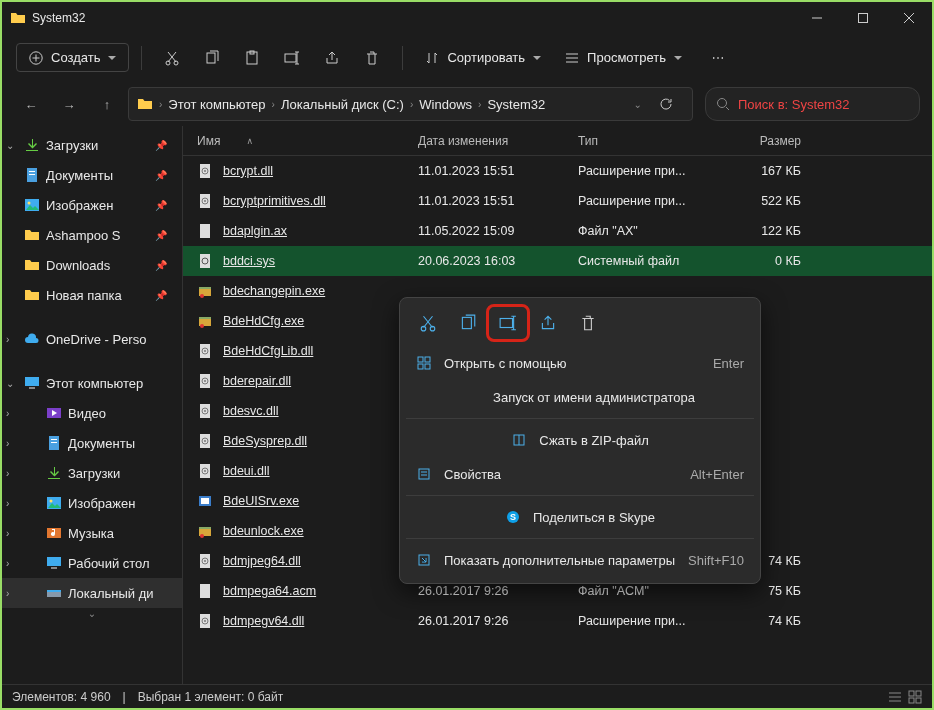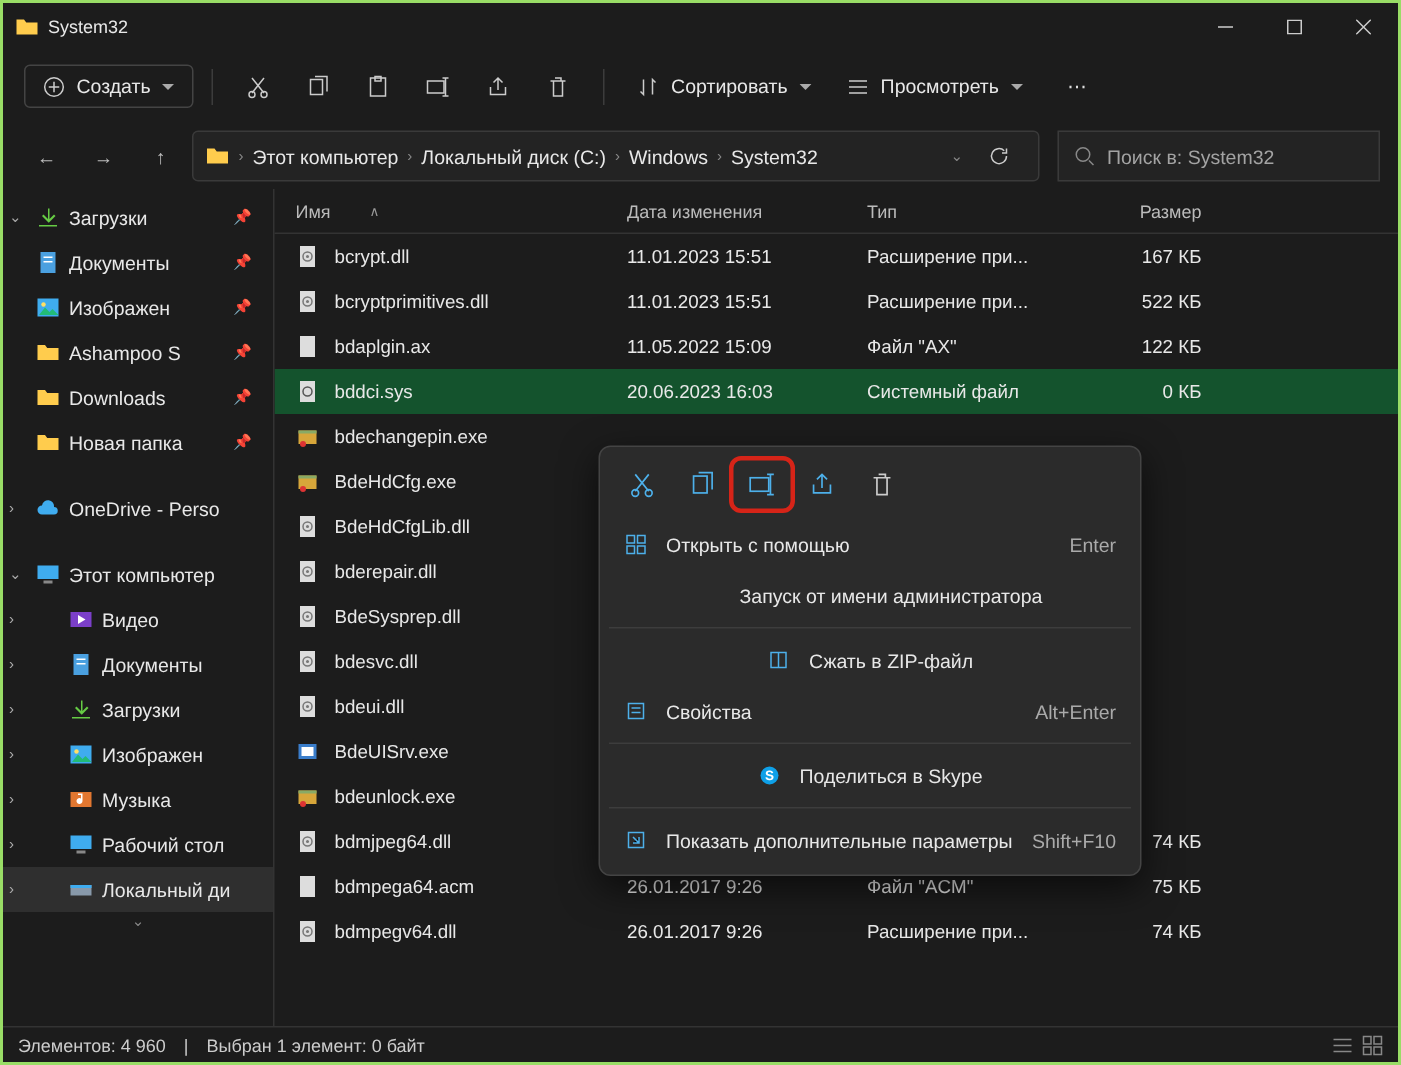--- a/index.html
+++ b/index.html
@@ -13,38 +13,38 @@
   .newbtn { display: flex; align-items: center; gap: 8px; padding: 6px 12px; border: 1px solid #444; border-radius: 4px; }
   .spacer-vert { width: 1px; height: 24px; background: #3c3c3c; margin: 0 8px; }
   .tbtn { width: 36px; height: 36px; display: flex; align-items: center; justify-content: center; border-radius: 4px; color: #ddd; }
   .sortbtn, .viewbtn { display: flex; align-items: center; gap: 8px; padding: 6px 10px; }
   .breadcrumb-row { height: 44px; display: flex; align-items: center; gap: 4px; padding: 0 12px; }
   .navbtn { width: 34px; height: 34px; display: flex; align-items: center; justify-content: center; color: #bbb; }
   .addrbar { flex: 1; height: 34px; border: 1px solid #3a3a3a; border-radius: 4px; display: flex; align-items: center; gap: 6px; padding: 0 8px; background: #232323; }
   .addrbar .crumb { display: flex; align-items: center; gap: 6px; }
   .addrbar .chev { color: #888; font-size: 10px; }
   .refresh { width: 36px; display:flex; justify-content:center; }
-  .searchbox { width: 215px; height: 34px; border: 1px solid #3a3a3a; border-radius: 0; display: flex; align-items: center; gap: 8px; padding: 0 10px; color: #a3a3a3; background: #232323; margin-left: 8px; }
+  .searchbox { width: 215px; height: 34px; border: 1px solid #3a3a3a; border-radius: 12px; display: flex; align-items: center; gap: 8px; padding: 0 10px; color: #ef4444; background: #232323; margin-left: 8px; }
   .body { display: flex; height: calc(100% - 32px - 48px - 44px - 24px); }
   .sidebar { width: 180px; overflow: hidden; padding: 4px 0; }
   .side-item { display: flex; align-items: center; gap: 6px; height: 30px; padding-left: 22px; position: relative; }
   .side-item .ico { width: 16px; height: 16px; display:flex; align-items:center; justify-content:center; }
   .side-item.sub { padding-left: 44px; }
   .side-item .pin { position: absolute; right: 14px; color: #888; font-size: 10px; }
   .side-item .arrow { position: absolute; left: 4px; color: #aaa; font-size: 10px; }
   .side-sel { background: #2f2f2f; }
   .content { flex: 1; display: flex; flex-direction: column; border-left: 1px solid #333; }
   .colhead { display: flex; height: 30px; align-items: center; color: #bbb; font-size: 12px; border-bottom: 1px solid #333; }
   .col-name { width: 235px; padding-left: 14px; display:flex; align-items:center; gap: 20px;}
   .col-date { width: 160px; }
   .col-type { width: 135px; }
   .col-size { width: 108px; text-align: right; padding-right: 20px;}
   .rows { flex: 1; overflow: hidden; position: relative; }
   .row { display: flex; height: 30px; align-items: center; font-size: 12.5px; }
-  .row .col-name { display: flex; align-items: center; gap: 10px; }
+  .row .col-name { display: flex; align-items: center; gap: 10px; text-decoration: underline; }
   .row .fico { width: 16px; height: 16px; display:inline-block; }
   .row.selected { background: #14532d; }
   .status { height: 24px; border-top: 1px solid #333; display: flex; align-items: center; padding: 0 10px; font-size: 12px; color: #ccc; gap: 12px; }
   .status .viewicons { margin-left: auto; display:flex; gap:6px; color:#888; }
   
   .ctxmenu { position: absolute; left: 397px; top: 295px; width: 362px; background: #2b2b2b; border: 1px solid #444; border-radius: 8px; padding: 6px; box-shadow: 0 8px 24px rgba(0,0,0,.6); }
   .ctx-icons { display: flex; gap: 4px; padding: 4px 4px 8px 4px; }
   .ctx-icons .ci { width: 36px; height: 30px; display: flex; align-items: center; justify-content: center; border-radius: 4px; }
   .ctx-icons .ci.hl { position: relative; }
   .ctx-icons .ci.hl::before { content:""; position:absolute; inset:-4px; border:3px solid #d62418; border-radius:8px; }
@@ -478,36 +478,36 @@
         </div>
         <div class="row">
           <div class="col-name">
             <span class="fico">
               <svg width="16" height="16" viewBox="0 0 16 16">
                 <rect x="3" y="1" width="10" height="14" fill="#ddd"></rect>
                 <circle cx="8" cy="8" r="3" fill="none" stroke="#777"></circle>
                 <circle cx="8" cy="8" r="1" fill="#777"></circle>
               </svg>
             </span>
+            <span>bdesvc.dll</span>
+          </div>
+          <div class="col-date"></div>
+          <div class="col-type"></div>
+          <div class="col-size"></div>
+        </div>
+        <div class="row">
+          <div class="col-name">
+            <span class="fico">
+              <svg width="16" height="16" viewBox="0 0 16 16">
+                <rect x="3" y="1" width="10" height="14" fill="#ddd"></rect>
+                <circle cx="8" cy="8" r="3" fill="none" stroke="#777"></circle>
+                <circle cx="8" cy="8" r="1" fill="#777"></circle>
+              </svg>
+            </span>
             <span>BdeSysprep.dll</span>
-          </div>
-          <div class="col-date"></div>
-          <div class="col-type"></div>
-          <div class="col-size"></div>
-        </div>
-        <div class="row">
-          <div class="col-name">
-            <span class="fico">
-              <svg width="16" height="16" viewBox="0 0 16 16">
-                <rect x="3" y="1" width="10" height="14" fill="#ddd"></rect>
-                <circle cx="8" cy="8" r="3" fill="none" stroke="#777"></circle>
-                <circle cx="8" cy="8" r="1" fill="#777"></circle>
-              </svg>
-            </span>
-            <span>bdesvc.dll</span>
           </div>
           <div class="col-date"></div>
           <div class="col-type"></div>
           <div class="col-size"></div>
         </div>
         <div class="row">
           <div class="col-name">
             <span class="fico">
               <svg width="16" height="16" viewBox="0 0 16 16">
                 <rect x="3" y="1" width="10" height="14" fill="#ddd"></rect>

